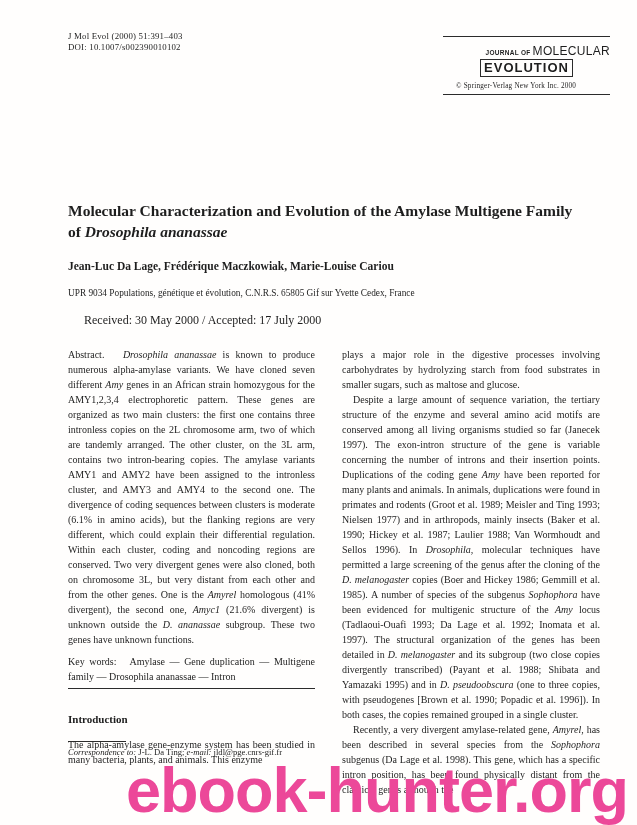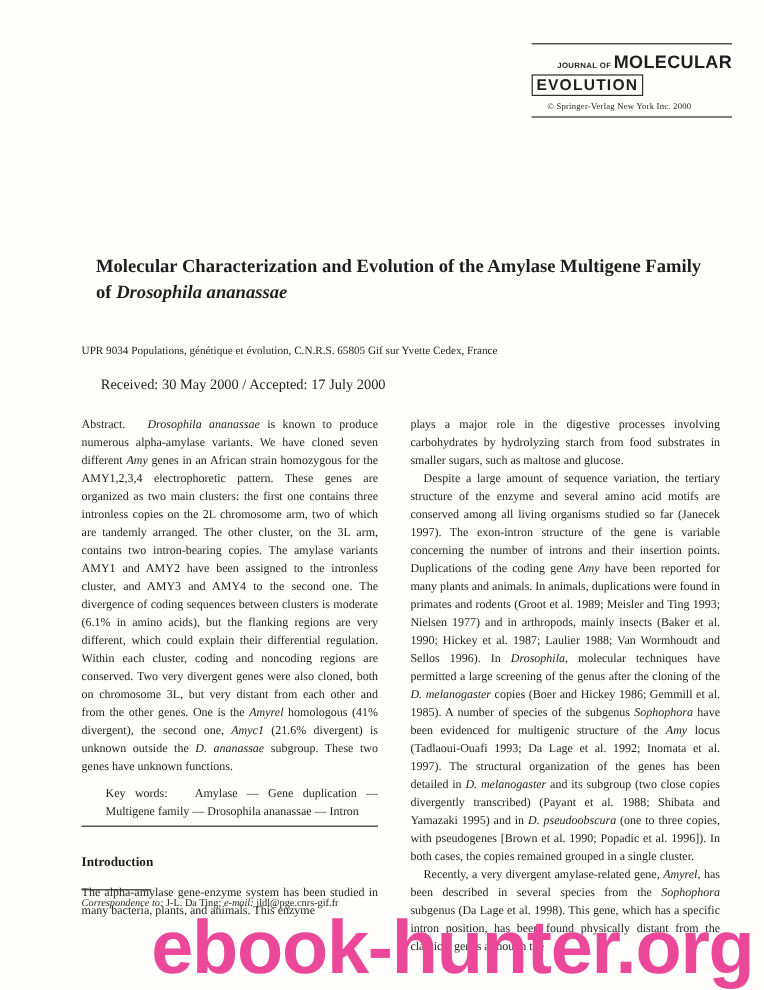--- a/index.html
+++ b/index.html
@@ -21,46 +21,46 @@
 
   
   .logo { position: absolute; left: 443px; top: 36px; width: 167px; }
   .logo-rule { border-top: 1.2px solid #2b2b2b; height: 0; }
   .logo-main {
     display: flex; justify-content: flex-end; align-items: baseline;
     margin-top: 7px; font-family: "Liberation Sans", "DejaVu Sans", sans-serif;
     white-space: nowrap;
   }
   .logo-journal-of { font-size: 6.5px; font-weight: bold; letter-spacing: 0.3px; margin-right: 2px; }
-  .logo-molecular { font-size: 15px; font-weight: bold; letter-spacing: 0.3px; }
-  .logo-evo-row { display: flex; justify-content: flex-start; margin-top: 1px; }
+  .logo-molecular { font-size: 12px; font-weight: normal; letter-spacing: 0.3px; }
+  .logo-evo-row { display: flex; justify-content: center; margin-top: 1px; }
   .logo-evolution {
     display: inline-block;
     font-family: "Liberation Sans", "DejaVu Sans", sans-serif;
     font-size: 13px; font-weight: bold; letter-spacing: 1px;
     border: 1.5px solid #2b2b2b; padding: 0 3px 1px 3px;
   }
   .logo-copyright { font-size: 7.2px; letter-spacing: 0.2px; margin: 5px 0 4px 13px; white-space: nowrap; }
 
   
   .title {
     position: absolute; left: 68px; top: 200px; width: 520px;
-    font-size: 15.5px; font-weight: bold; line-height: 21px; margin: 12px;
+    font-size: 15.5px; font-weight: bold; line-height: 21px; margin: 0;
   }
   .authors { position: absolute; left: 68px; top: 260px; font-size: 11.5px; font-weight: bold; white-space: nowrap; }
   .affiliation { position: absolute; left: 68px; top: 288px; font-size: 9.3px; white-space: nowrap; }
   .received { position: absolute; left: 84px; top: 313px; font-size: 12px; white-space: nowrap; }
 
   
   .col { position: absolute; top: 347px; font-size: 10px; line-height: 15px; text-align: justify; }
   .col-left  { left: 68px;  width: 247px; }
   .col-right { left: 342px; width: 258px; }
   .para { margin: 0; }
   .para.indent { text-indent: 11px; }
-  .kw { margin-top: 7px; margin-left: 20px; }
+  .kw { margin-top: 7px; }
   .col-rule { border-top: 1px solid #2b2b2b; height: 0; margin-top: 4px; }
   .sec-head { font-size: 11px; font-weight: bold; margin: 23px 0 0 0; }
   .intro-p { margin-top: 10px; }
 
   
   .footnote { position: absolute; left: 68px; top: 741px; width: 250px; font-size: 8.6px; line-height: 10.5px; }
   .fn-rule { width: 58px; border-top: 1px solid #2b2b2b; height: 0; margin-bottom: 5px; }
 
   
   .watermark {
@@ -71,39 +71,44 @@
   }
 
   .seg-i { font-style: italic; }
   .seg-b { font-weight: normal; }
 </style>
 </head>
 <body>
 
 <div class="page">
 
+  <div class="hdr-left">
+    <div>J Mol Evol (2000) 51:391–403</div>
+    <div>DOI: 10.1007/s002390010102</div>
+  </div>
 
   <div class="logo">
     <div class="logo-rule"></div>
     <div class="logo-main">
       <span class="logo-journal-of">JOURNAL OF</span>
       <span class="logo-molecular">MOLECULAR</span>
     </div>
     <div class="logo-evo-row">
       <span class="logo-evolution">EVOLUTION</span>
     </div>
     <div class="logo-copyright">© Springer-Verlag New York Inc. 2000</div>
     <div class="logo-rule"></div>
   </div>
 
   <h1 class="title">
     <div>Molecular Characterization and Evolution of the Amylase Multigene Family</div>
     <div><span>of </span><span class="seg-i">Drosophila ananassae</span></div>
   </h1>
 
+  <div class="authors">Jean-Luc Da Lage, Frédérique Maczkowiak, Marie-Louise Cariou</div>
   <div class="affiliation">UPR 9034 Populations, génétique et évolution, C.N.R.S. 65805 Gif sur Yvette Cedex, France</div>
   <div class="received">Received: 30 May 2000 / Accepted: 17 July 2000</div>
 
   <div class="col col-left">
     <p class="para"><span class="seg-b">Abstract.&nbsp;&nbsp; </span><span class="seg-i">Drosophila ananassae</span><span> is known to produce numerous alpha-amylase variants. We have cloned seven different </span><span class="seg-i">Amy</span><span> genes in an African strain homozygous for the AMY1,2,3,4 electrophoretic pattern. These genes are organized as two main clusters: the first one contains three intronless copies on the 2L chromosome arm, two of which are tandemly arranged. The other cluster, on the 3L arm, contains two intron-bearing copies. The amylase variants AMY1 and AMY2 have been assigned to the intronless cluster, and AMY3 and AMY4 to the second one. The divergence of coding sequences between clusters is moderate (6.1% in amino acids), but the flanking regions are very different, which could explain their differential regulation. Within each cluster, coding and noncoding regions are conserved. Two very divergent genes were also cloned, both on chromosome 3L, but very distant from each other and from the other genes. One is the </span><span class="seg-i">Amyrel</span><span> homologous (41% divergent), the second one, </span><span class="seg-i">Amyc1</span><span> (21.6% divergent) is unknown outside the </span><span class="seg-i">D. ananassae</span><span> subgroup. These two genes have unknown functions.</span></p>
     <p class="para kw"><span class="seg-b">Key words:&nbsp;&nbsp; </span><span>Amylase — Gene duplication — Multigene family — Drosophila ananassae — Intron</span></p>
     <div class="col-rule"></div>
     <h2 class="sec-head">Introduction</h2>
     <p class="para intro-p">The alpha-amylase gene-enzyme system has been studied in many bacteria, plants, and animals. This enzyme</p>
   </div>

